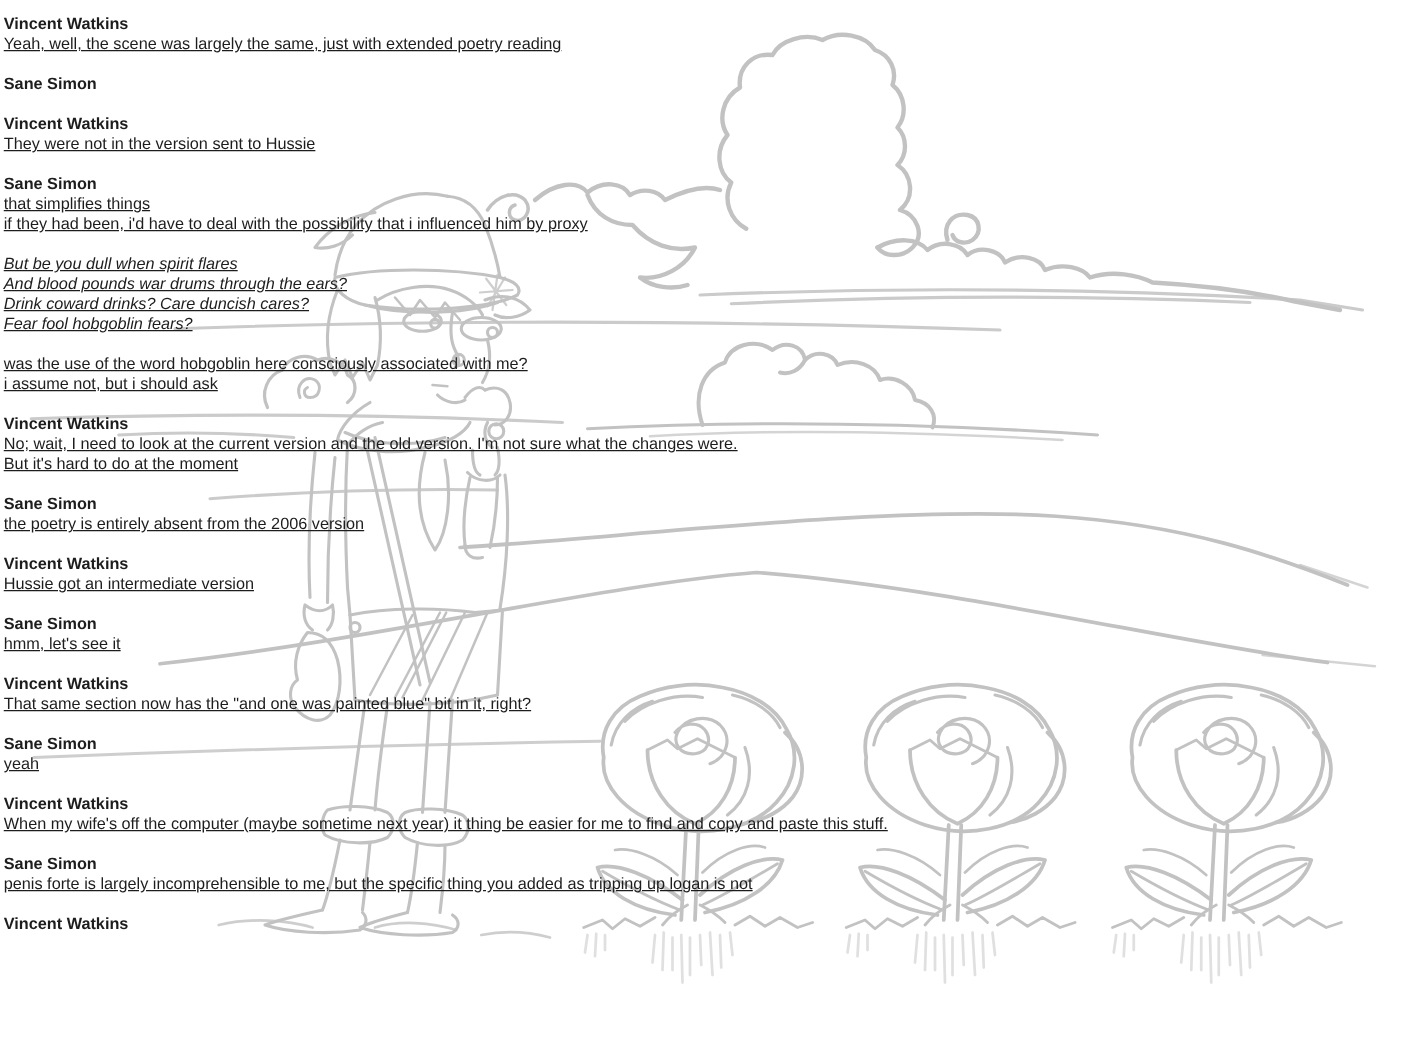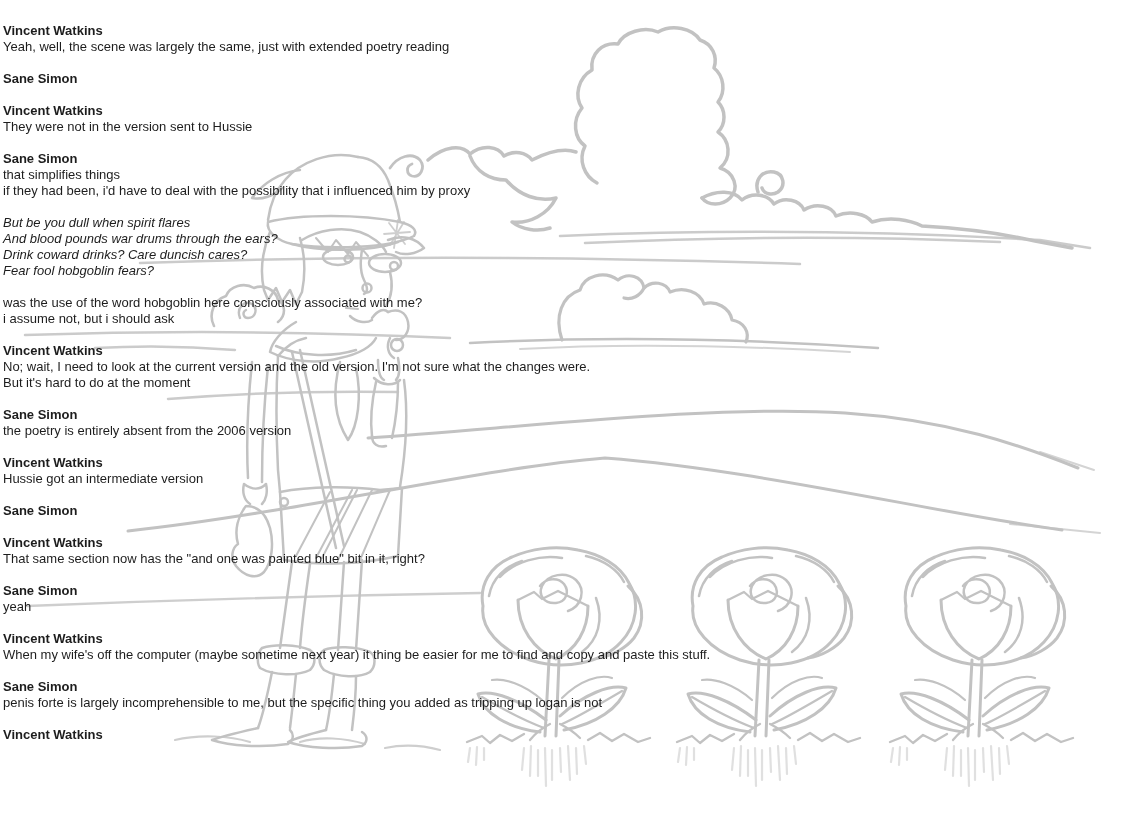--- a/index.html
+++ b/index.html
@@ -7,23 +7,23 @@
     width:1130px;height:835px;position:relative;overflow:hidden;
     background:var(--bg,#ffffff);
     font-family:"Liberation Sans", sans-serif;
   }
   svg.bg-sketch{position:absolute;left:0;top:0;width:1130px;height:835px;}
   svg.bg-sketch *{fill:none;stroke:var(--sketch,#c2c2c2);stroke-linecap:round;stroke-linejoin:round;}
   .chat{
     position:absolute;left:3px;top:11px;right:0;z-index:2;
     font-size:13px;line-height:16px;color:var(--txt,#1d1d1d);
   }
-  .msg{margin:12px 0 16px 0;}
+  .msg{margin:0 0 16px 0;}
   .sender{font-size:13px;line-height:16px;font-weight:bold;margin:0;}
-  .line{margin:0;white-space:nowrap;}
+  .line{margin:0;white-space:nowrap;text-decoration:underline;}
   .msg.italic .line{font-style:italic;}
 </style>
 </head>
 <body>
 
 <svg class="bg-sketch" viewBox="0 0 1130 835" aria-hidden="true">
 
   <g stroke-width="3.5">
     <path d="M 597,183 C 584,176 578,160 585,146 C 574,138 572,120 582,108 C 574,96 578,78 592,70 C 590,54 602,42 618,44 C 624,32 644,26 658,32 C 672,24 692,28 700,40 C 712,44 718,56 714,68 C 724,76 726,92 718,102 C 726,110 726,124 718,132 C 730,140 732,158 720,168 C 734,172 740,188 730,198 C 722,206 708,206 702,198"></path>
     <path d="M 758,192 C 754,180 762,170 774,172 C 784,174 786,186 778,192 C 772,196 764,194 762,188"></path>
@@ -214,20 +214,21 @@
   <p class="line">the poetry is entirely absent from the 2006 version</p>
     </section>
 
   <section class="msg">
     <h2 class="sender">Vincent Watkins</h2>
       <p class="line">Hussie got an intermediate version</p>
     </section>
 
   <section class="msg">
     <h2 class="sender">Sane Simon</h2>
+  <p class="line">hmm, let's see it</p>
     </section>
 
   <section class="msg">
     <h2 class="sender">Vincent Watkins</h2>
   <p class="line">That same section now has the "and one was painted blue" bit in it, right?</p>
     </section>
 
   <section class="msg">
     <h2 class="sender">Sane Simon</h2>
   <p class="line">yeah</p>

